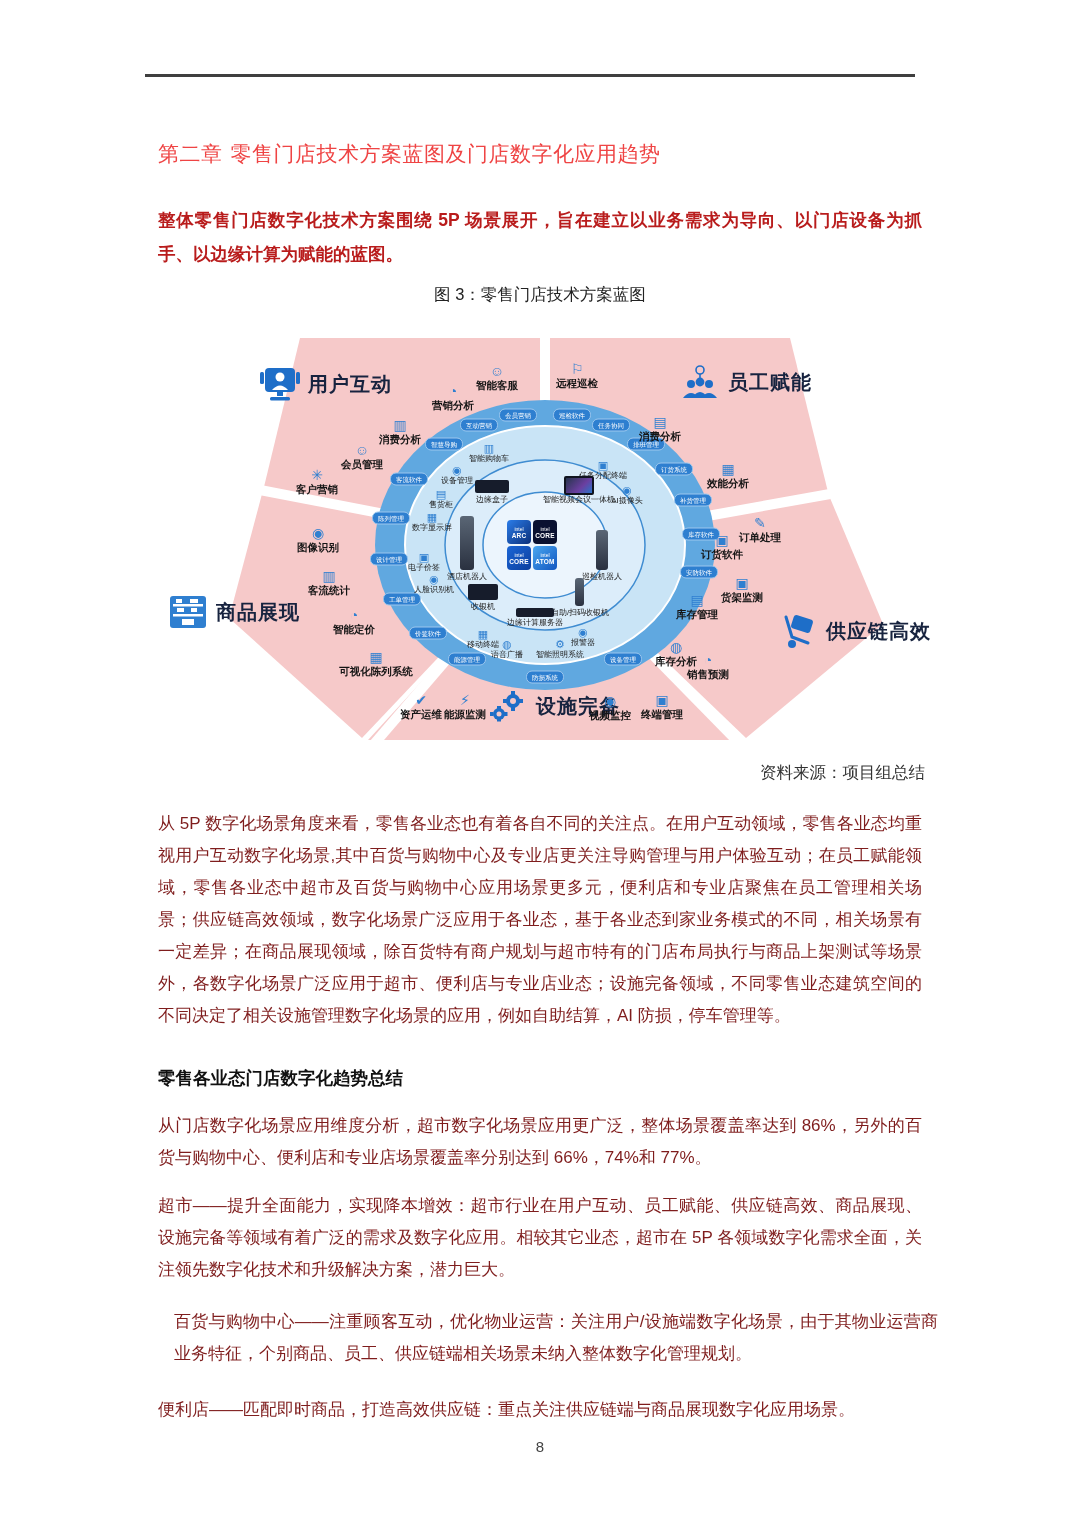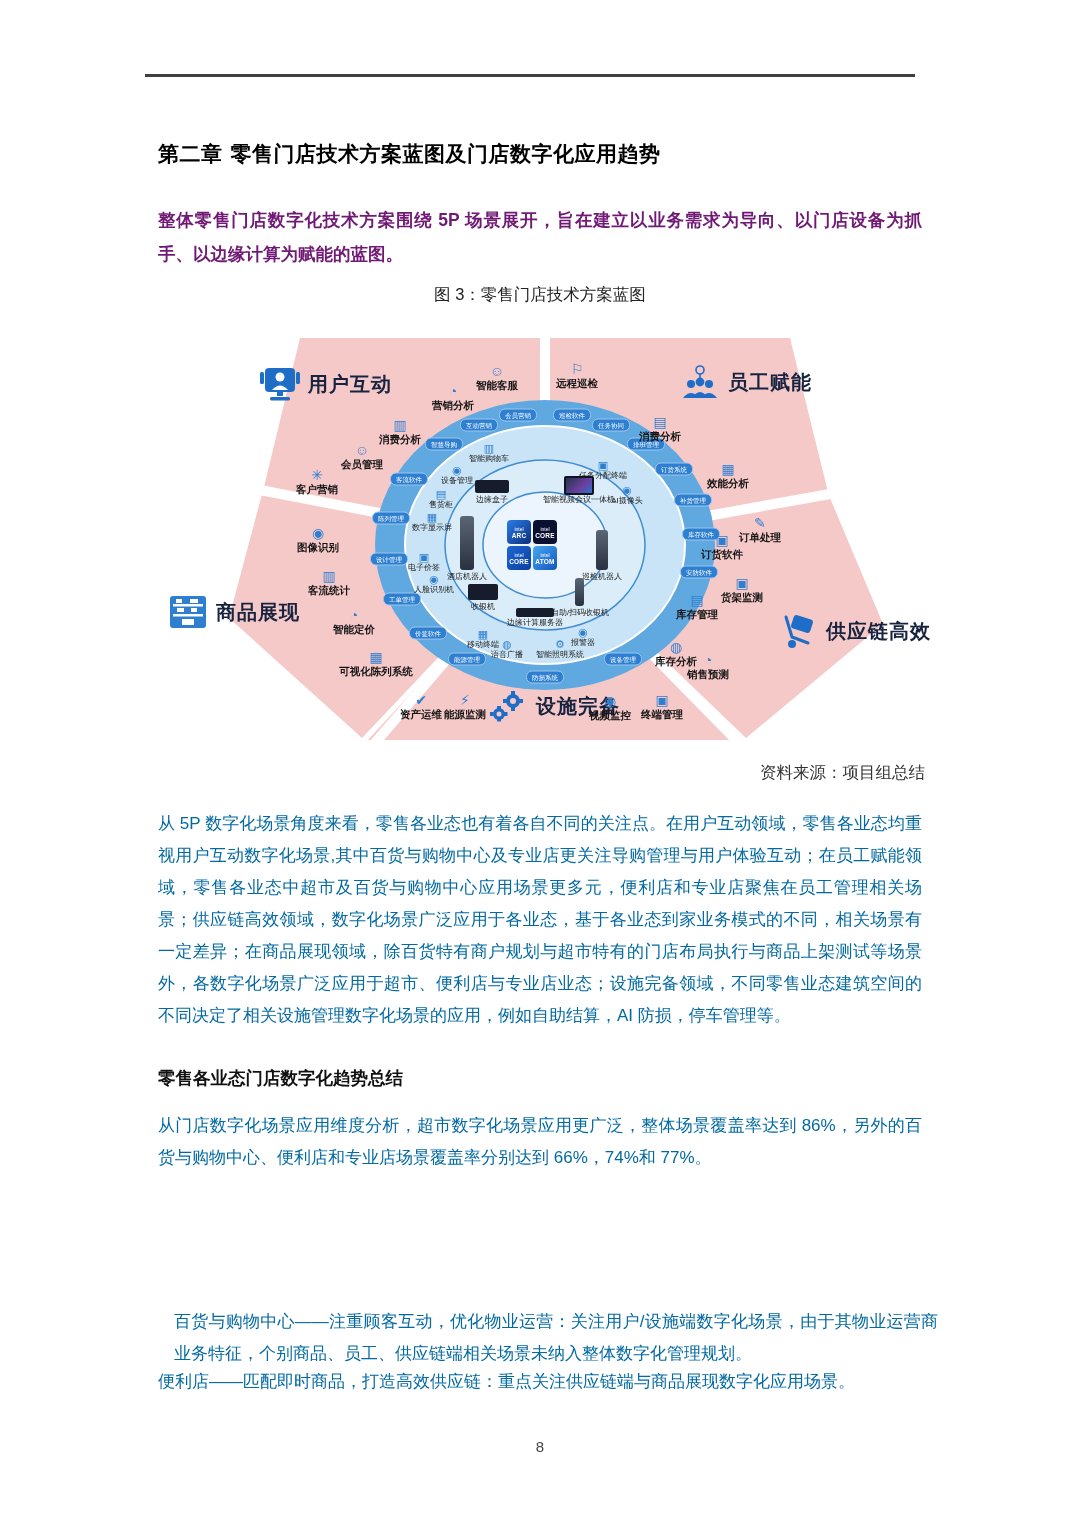--- a/index.html
+++ b/index.html
@@ -1,27 +1,27 @@
 <!DOCTYPE html>
 <html><head>
 <meta charset="utf-8">
 <style>
   html,body{margin:0;padding:0;background:#fff;}
   .page{position:relative;width:1080px;height:1527px;background:#fff;overflow:hidden;
         font-family:"Liberation Sans","DejaVu Sans",sans-serif;color:#1a1a1a;}
   .rule{position:absolute;left:145px;top:74px;width:770px;height:3px;background:#3f3f3f;}
-  .chapter{position:absolute;left:158px;top:140px;font-size:21px;font-weight:700;color:#000000;letter-spacing:.5px;}
+  .chapter{position:absolute;left:158px;top:140px;font-size:21px;font-weight:400;color:#ef4444;letter-spacing:.5px;}
   .chapter span{margin-right:8px;}
   .intro{position:absolute;left:158px;top:203px;width:764px;font-size:17.5px;font-weight:700;
-         line-height:34px;text-align:justify;color:#701a75;}
+         line-height:34px;text-align:justify;color:#b91c1c;}
   .caption{position:absolute;left:0;top:284px;width:100%;text-align:center;font-size:16.5px;color:#222;}
   .figure{position:absolute;left:150px;top:328px;width:780px;height:434px;}
   .figure svg.base{position:absolute;left:0;top:0;}
   .source{position:absolute;right:155px;top:762px;font-size:16.5px;color:#333;}
-  .body-p{position:absolute;left:158px;width:764px;font-size:17px;line-height:32px;text-align:justify;color:#0369a1;}
+  .body-p{position:absolute;left:158px;width:764px;font-size:17px;line-height:32px;text-align:justify;color:#7f1d1d;}
   .sub-h{position:absolute;left:158px;top:1066px;font-size:17.5px;font-weight:700;color:#111;}
   .pageno{position:absolute;left:0;top:1438px;width:100%;text-align:center;font-size:15px;color:#444;}
   
   .cat{position:absolute;display:flex;align-items:center;gap:8px;}
   .cat b{font-size:20px;font-weight:700;color:#17233f;letter-spacing:1px;white-space:nowrap;}
   .cat .cicon{width:40px;height:36px;flex:none;}
   .sc{position:absolute;transform:translateX(-50%);text-align:center;z-index:3;}
   .sc i{font-style:normal;display:block;color:#2f7fd0;font-size:14px;line-height:15px;}
   .sc b{display:block;font-size:10.5px;font-weight:700;color:#151515;white-space:nowrap;line-height:12px;}
   .dv{position:absolute;transform:translateX(-50%);text-align:center;z-index:3;}
@@ -348,17 +348,18 @@
           <b>ATOM</b>
         </div>
     </div>
   </div>
 
   <div class="source">资料来源：项目组总结</div>
 
   <p class="body-p" style="top:808px;margin:0">从 5P 数字化场景角度来看，零售各业态也有着各自不同的关注点。在用户互动领域，零售各业态均重视用户互动数字化场景,其中百货与购物中心及专业店更关注导购管理与用户体验互动；在员工赋能领域，零售各业态中超市及百货与购物中心应用场景更多元，便利店和专业店聚焦在员工管理相关场景；供应链高效领域，数字化场景广泛应用于各业态，基于各业态到家业务模式的不同，相关场景有一定差异；在商品展现领域，除百货特有商户规划与超市特有的门店布局执行与商品上架测试等场景外，各数字化场景广泛应用于超市、便利店与专业店业态；设施完备领域，不同零售业态建筑空间的不同决定了相关设施管理数字化场景的应用，例如自助结算，AI 防损，停车管理等。</p>
   <h2 class="sub-h" style="margin:0">零售各业态门店数字化趋势总结</h2>
   <p class="body-p" style="top:1110px;margin:0">从门店数字化场景应用维度分析，超市数字化场景应用更广泛，整体场景覆盖率达到 86%，另外的百货与购物中心、便利店和专业店场景覆盖率分别达到 66%，74%和 77%。</p>
+  <p class="body-p" style="top:1190px;margin:0">超市——提升全面能力，实现降本增效：超市行业在用户互动、员工赋能、供应链高效、商品展现、设施完备等领域有着广泛的需求及数字化应用。相较其它业态，超市在 5P 各领域数字化需求全面，关注领先数字化技术和升级解决方案，潜力巨大。</p>
   <p class="body-p" style="top:1290px;margin:16px">百货与购物中心——注重顾客互动，优化物业运营：关注用户/设施端数字化场景，由于其物业运营商业务特征，个别商品、员工、供应链端相关场景未纳入整体数字化管理规划。</p>
-  <p class="body-p" style="top:1366px;margin:0">便利店——匹配即时商品，打造高效供应链：重点关注供应链端与商品展现数字化应用场景。</p>
+  <p class="body-p" style="top:1394px;margin:0">便利店——匹配即时商品，打造高效供应链：重点关注供应链端与商品展现数字化应用场景。</p>
 
   <div class="pageno">8</div>
 </div>
 
 </body></html>

